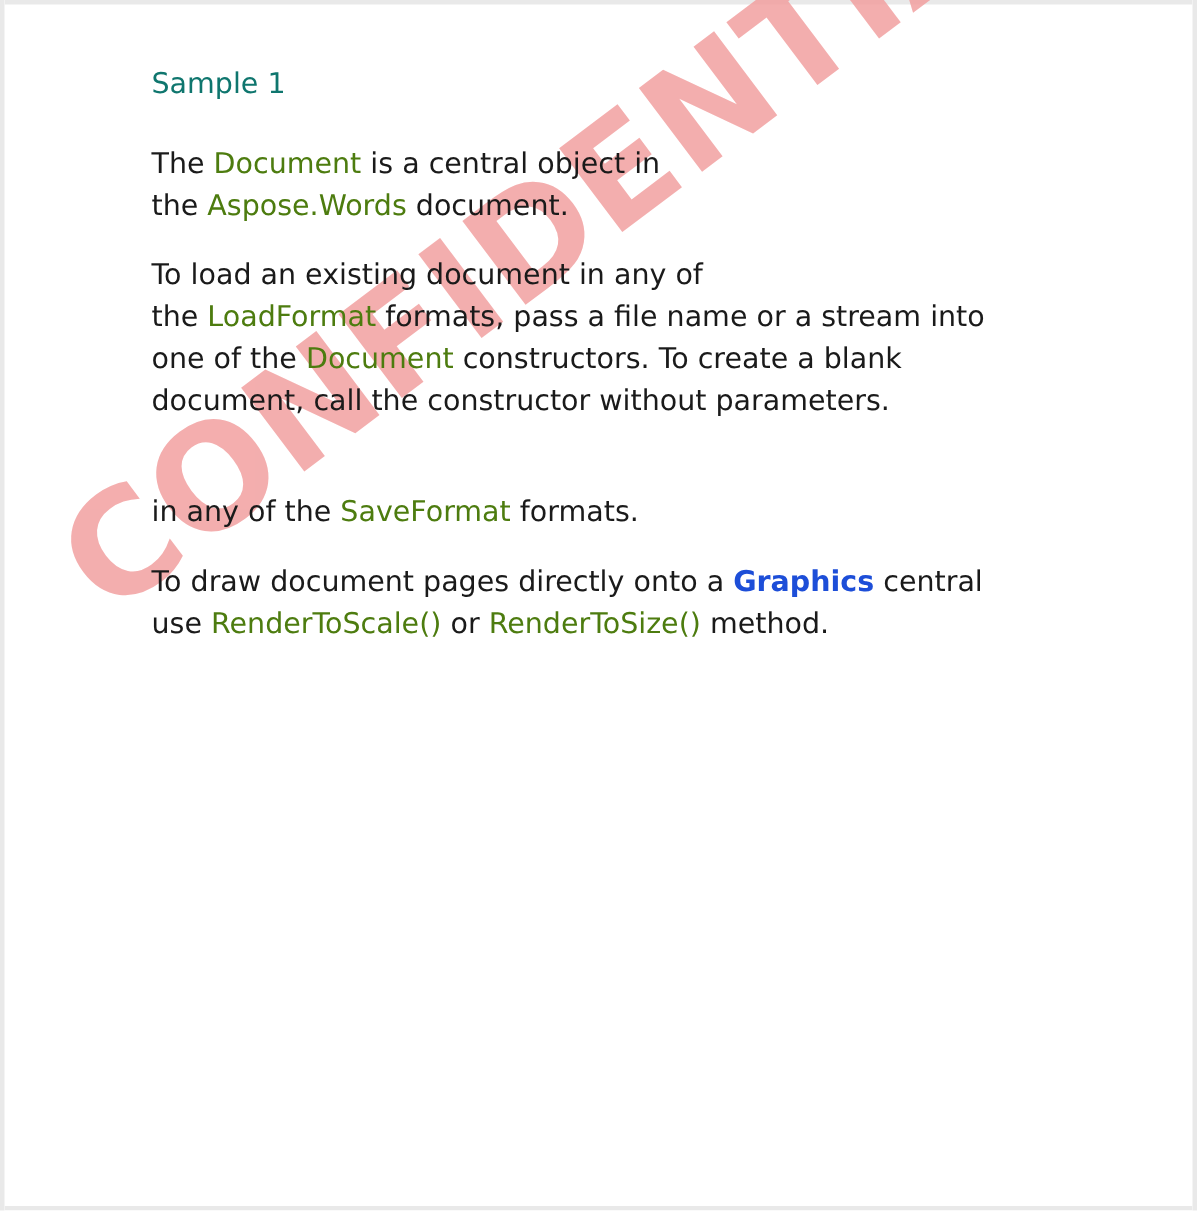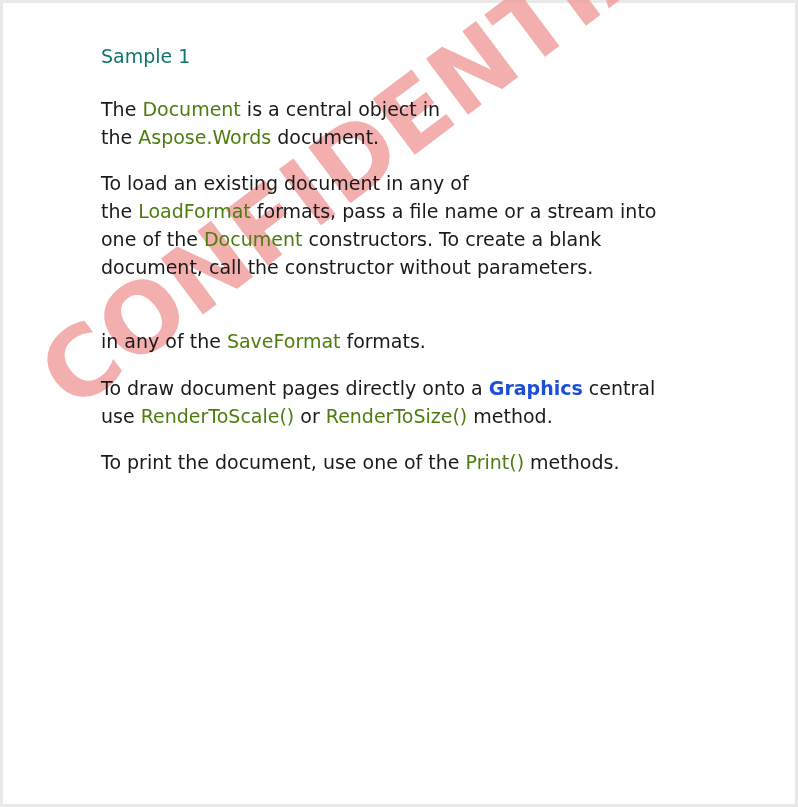--- a/index.html
+++ b/index.html
@@ -100,16 +100,15 @@
     <div class="wm-text">CONFIDENTIAL</div>
   </div>
 
   <div id="content">
     <div class="doc-title">Sample 1</div>
     <div id="paragraphs">
         <p class="para"><span>The </span><span class="lnk">Document</span><span> is a central object in</span><br><span>the </span><span class="lnk">Aspose.Words</span><span> document.</span></p>
         <p class="para"><span>To load an existing document in any of</span><br><span>the </span><span class="lnk">LoadFormat</span><span> formats, pass a file name or a stream into</span><br><span>one of the </span><span class="lnk">Document</span><span> constructors. To create a blank</span><br><span>document, call the constructor without parameters.</span></p>
         <p class="para"><br><span>in any of the </span><span class="lnk">SaveFormat</span><span> formats.</span></p>
         <p class="para"><span>To draw document pages directly onto a </span><span class="bold">Graphics</span><span> central</span><br><span>use </span><span class="lnk">RenderToScale()</span><span> or </span><span class="lnk">RenderToSize()</span><span> method.</span></p>
-        <p class="para"><span>To print the document, use one of the </span><span class="lnk">Print()</span><span> methods.</span></p>
       </div>
   </div>
 </div>
 
 </body></html>

